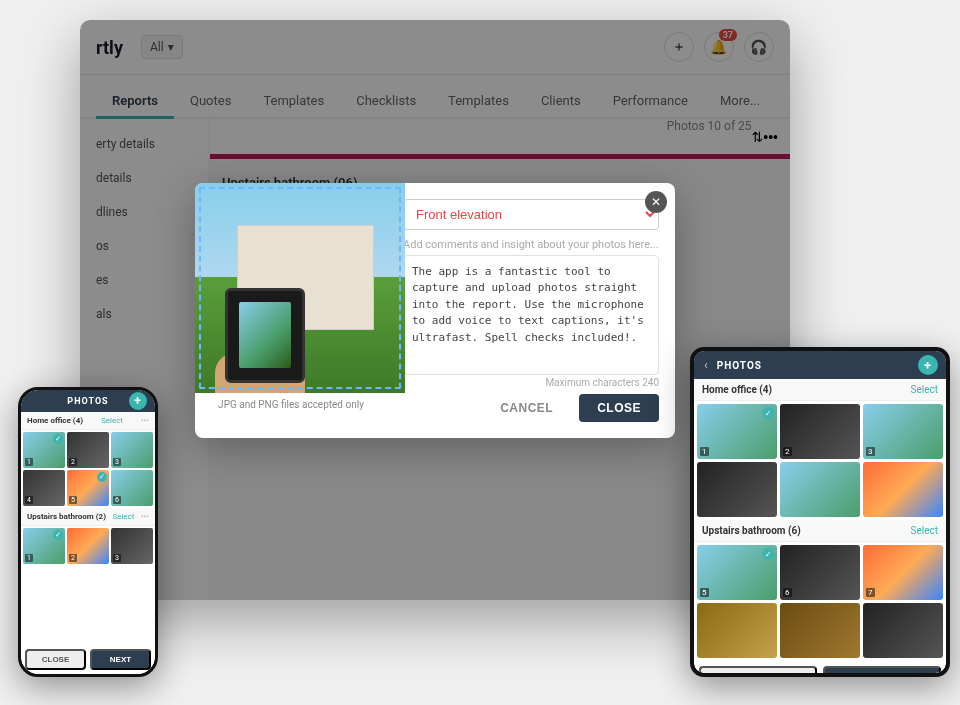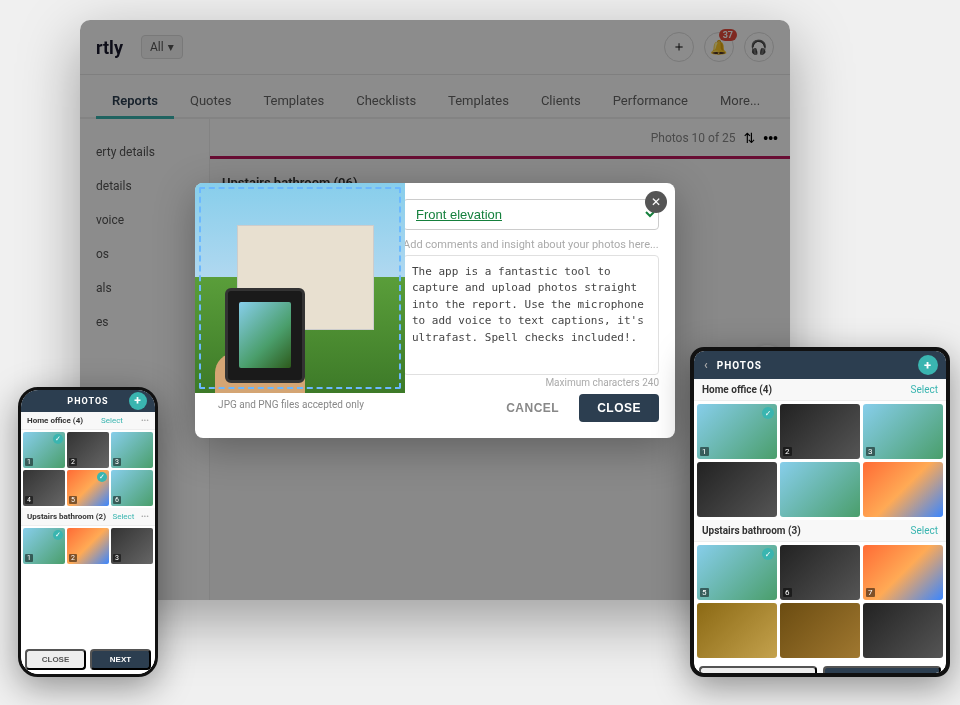--- a/index.html
+++ b/index.html
@@ -144,46 +144,44 @@
     .app-body {
       display: flex;
       height: calc(580px - 55px - 44px);
     }
 
     
     .sidebar {
       width: 130px;
       background: #fff;
       border-right: 1px solid #eee;
-      padding-top: 16px;
+      padding-top: 8px;
       flex-shrink: 0;
     }
     .sidebar-item {
       padding: 10px 16px;
       font-size: 12px;
       color: #555;
       cursor: pointer;
     }
 
     
     .main-content {
       flex: 1;
       overflow: hidden;
       position: relative;
       background: #fafafa;
     }
     .content-top-bar {
       height: 40px;
       background: #fff;
-      border-bottom: 3px solid #be185d;
-      display: flex;
-      align-items: center;
+      border-bottom: 5px solid #be185d;
+      display: flex;
       justify-content: flex-end;
       padding: 0 12px;
-      gap: 8px;
     }
     .photo-counter {
       font-size: 12px;
       color: #888;
     }
     .content-body {
       padding: 12px;
       overflow-y: auto;
       height: calc(100% - 40px);
     }
@@ -355,25 +353,24 @@
       padding: 16px;
       display: flex;
       flex-direction: column;
     }
     .modal-select {
       width: 100%;
       border: 1px solid #ccc;
       border-radius: 4px;
       padding: 6px 8px;
       font-size: 13px;
-      color: #15803d;
+      color: #ef4444;
       background: #fff;
       margin-bottom: 8px;
       cursor: pointer;
-      text-decoration: underline;
     }
     .modal-placeholder {
       font-size: 11px;
       color: #aaa;
       margin-bottom: 4px;
     }
     .modal-textarea {
       flex: 1;
       width: 100%;
       border: 1px solid #e0e0e0;
@@ -387,21 +384,21 @@
     }
     .modal-char-count {
       font-size: 10px;
       color: #aaa;
       text-align: right;
       margin: 2px 0 6px;
     }
     .modal-actions {
       display: flex;
       justify-content: flex-end;
-      gap: 20px;
+      gap: 26px;
       align-items: center;
     }
     .btn-cancel {
       background: none;
       border: none;
       color: #888;
       font-size: 12px;
       font-weight: 600;
       cursor: pointer;
       letter-spacing: 0.5px;
@@ -694,24 +691,24 @@
     <div class="nav-tab">Clients</div>
     <div class="nav-tab">Performance</div>
     <div class="nav-tab">More...</div>
   </div>
 
   <div class="app-body">
 
     <div class="sidebar">
       <div class="sidebar-item">erty details</div>
       <div class="sidebar-item">details</div>
-      <div class="sidebar-item">voice</div>
+      <div class="sidebar-item">dlines</div>
       <div class="sidebar-item">os</div>
+      <div class="sidebar-item">es</div>
       <div class="sidebar-item">als</div>
-      <div class="sidebar-item">es</div>
     </div>
 
     <div class="main-content">
       <div class="content-top-bar">
         <span class="photo-counter">Photos 10 of 25</span>
         <button style="background:none;border:none;cursor:pointer;font-size:14px;">⇅</button>
         <button style="background:none;border:none;cursor:pointer;font-size:14px;">•••</button>
       </div>
       <div class="content-body">
         <div class="section-title">Upstairs bathroom (06)</div>
@@ -864,21 +861,21 @@
       </div>
       <div class="tablet-thumb tablet-thumb-blue">
         <span class="tablet-thumb-num">3</span>
       </div>
       <div class="tablet-thumb tablet-thumb-dark"></div>
       <div class="tablet-thumb tablet-thumb-blue"></div>
       <div class="tablet-thumb tablet-thumb-thermal"></div>
     </div>
 
     <div class="tablet-section-header">
-      <span class="tablet-section-title">Upstairs bathroom (3)</span>
+      <span class="tablet-section-title">Upstairs bathroom (6)</span>
       <span class="tablet-select-link">Select</span>
     </div>
     <div class="tablet-grid">
       <div class="tablet-thumb tablet-thumb-blue">
         <span class="tablet-check-icon">✓</span>
         <span class="tablet-thumb-num">5</span>
       </div>
       <div class="tablet-thumb tablet-thumb-dark">
         <span class="tablet-thumb-num">6</span>
       </div>

